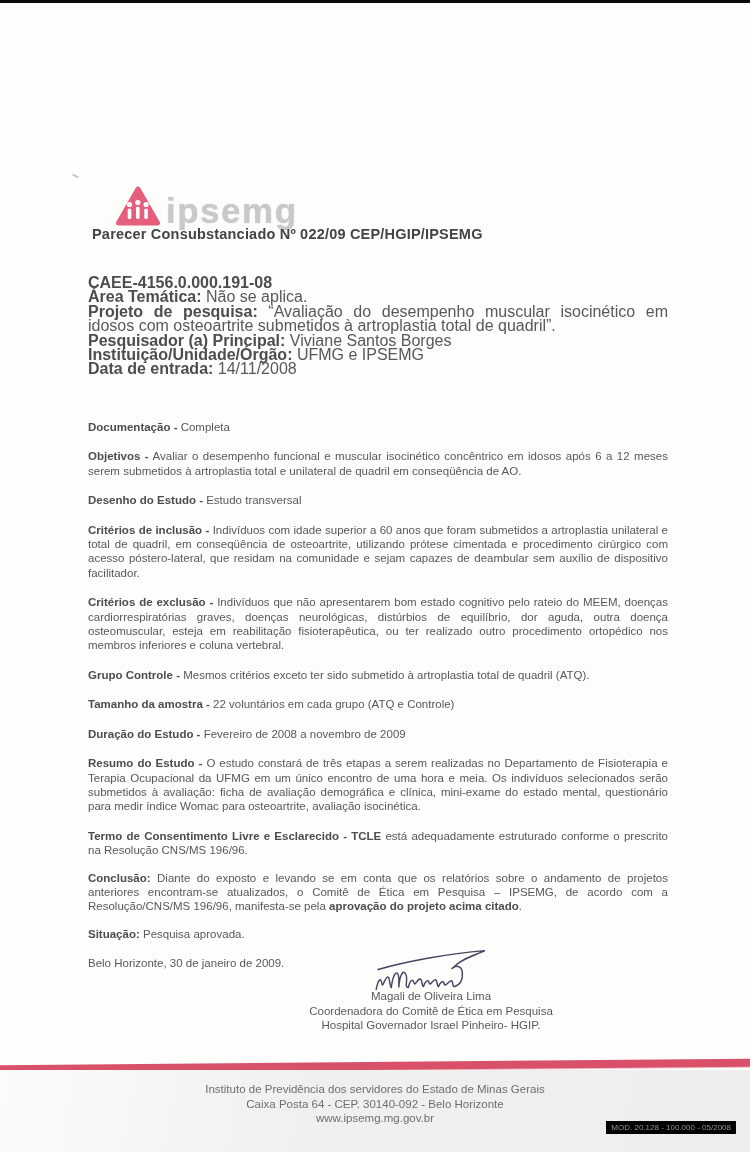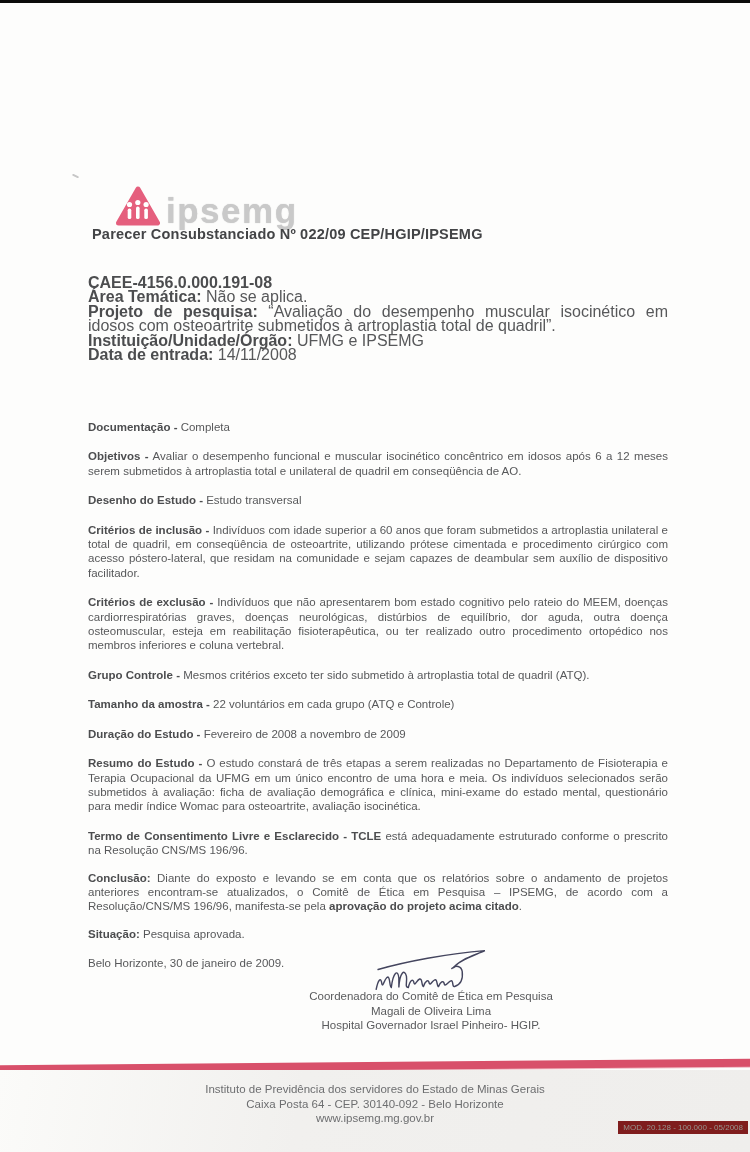--- a/index.html
+++ b/index.html
@@ -27,22 +27,22 @@
 
   .sig{position:absolute;left:283px;top:944px;width:296px;text-align:center;}
   .sig svg{display:block;margin:0 auto -7px auto;}
   .sig .line{font-size:11.5px;line-height:14.6px;color:#5a5b5d;}
 
   .footer-bar{position:absolute;left:-5px;top:1062px;width:762px;height:8px;
               background:#d8506a;transform:rotate(-0.5deg);box-shadow:0 1px 0 rgba(216,80,106,.35);}
   .footer{position:absolute;left:0;top:1070px;width:750px;height:82px;
           background:linear-gradient(100deg,#fbfbf9 0%,#f1f0ee 40%,#efeeec 100%);}
   .footer .lines{padding-top:12px;text-align:center;font-size:11.5px;line-height:14.5px;color:#6d6e70;}
-  .mod{position:absolute;right:50px;top:1121px;font-size:8px;color:#98948e;
-       background:#7f1d1d;padding:2px 5px;}
+  .mod{position:absolute;right:62px;top:1121px;font-size:8px;color:#98948e;
+       background:#000000;padding:2px 5px;}
 </style>
 </head>
 <body>
 
 <div class="page">
 
   <div class="topbar"></div>
   <div class="artifact"></div>
 
   <div class="logo">
@@ -59,20 +59,21 @@
     </span>
     <span class="brand" style="color: rgb(201, 201, 201);">ipsemg</span>
   </div>
 
   <h1 class="title">Parecer Consubstanciado Nº 022/09 CEP/HGIP/IPSEMG</h1>
 
   <div class="head">
     <p><span class="b">CAEE-4156.0.000.191-08</span></p>
     <p><span class="b">Área Temática:</span><span> Não se aplica.</span></p>
     <p><span class="b">Projeto de pesquisa:</span><span> “Avaliação do desempenho muscular isocinético em idosos com osteoartrite submetidos à artroplastia total de quadril”.</span></p>
+    <p><span class="b">Pesquisador (a) Principal:</span><span> Viviane Santos Borges</span></p>
     <p><span class="b">Instituição/Unidade/Órgão:</span><span> UFMG e IPSEMG</span></p>
     <p><span class="b">Data de entrada:</span><span> 14/11/2008</span></p>
   </div>
 
   <div class="bodytext">
     <p class="sec"><span class="b">Documentação -</span><span> Completa</span></p>
     <p class="sec"><span class="b">Objetivos -</span><span> Avaliar o desempenho funcional e muscular isocinético concêntrico em idosos após 6 a 12 meses serem submetidos à artroplastia total e unilateral de quadril em conseqüência de AO.</span></p>
     <p class="sec"><span class="b">Desenho do Estudo -</span><span> Estudo transversal</span></p>
     <p class="sec"><span class="b">Critérios de inclusão -</span><span> Indivíduos com idade superior a 60 anos que foram submetidos a artroplastia unilateral e total de quadril, em conseqüência de osteoartrite, utilizando prótese cimentada e procedimento cirúrgico com acesso póstero-lateral, que residam na comunidade e sejam capazes de deambular sem auxílio de dispositivo facilitador.</span></p>
     <p class="sec"><span class="b">Critérios de exclusão -</span><span> Indivíduos que não apresentarem bom estado cognitivo pelo rateio do MEEM, doenças cardiorrespiratórias graves, doenças neurológicas, distúrbios de equilíbrio, dor aguda, outra doença osteomuscular, esteja em reabilitação fisioterapêutica, ou ter realizado outro procedimento ortopédico nos membros inferiores e coluna vertebral.</span></p>
@@ -88,22 +89,22 @@
 
   <div class="sig">
     <span>
       <svg width="132" height="52" viewBox="0 0 132 55">
         <g fill="none" stroke="#44455e" stroke-width="1.5" stroke-linecap="round">
           <path d="M10,27 C38,19 84,10 123,7 C112,12 95,17 90,25"></path>
           <path d="M8,48 C10,38 13,34 14,42 C15,47 17,36 20,35 C23,34.5 22,46 24,46 C26,30 31,26 32,36 L32,46 C33,30 38,26 40,34 C41,40 38,46 42,46 C44,38 47,36 48,41 C49,45 51,38 54,37 C57,36 56,45 58,45 C60,39 63,37 64,41 C65,45 67,39 70,38 C73,37 72,45 74,45 C76,40 79,38 80,42 C81,46 84,40 87,39 C90,38 88,46 91,45 C97,43 100,37 99,29 C98,23 92,22 88,26"></path>
         </g>
       </svg>
     </span>
+    <div class="line">Magali de Oliveira Lima</div>
     <div class="line">Coordenadora do Comitê de Ética em Pesquisa</div>
-    <div class="line">Magali de Oliveira Lima</div>
     <div class="line">Hospital Governador Israel Pinheiro- HGIP.</div>
   </div>
 
   <div class="footer-bar" style="background: rgb(216, 80, 106);"></div>
   <div class="footer">
     <div class="lines">
       <div>Instituto de Previdência dos servidores do Estado de Minas Gerais</div>
       <div>Caixa Posta 64 - CEP. 30140-092 - Belo Horizonte</div>
       <div>www.ipsemg.mg.gov.br</div>
     </div>

